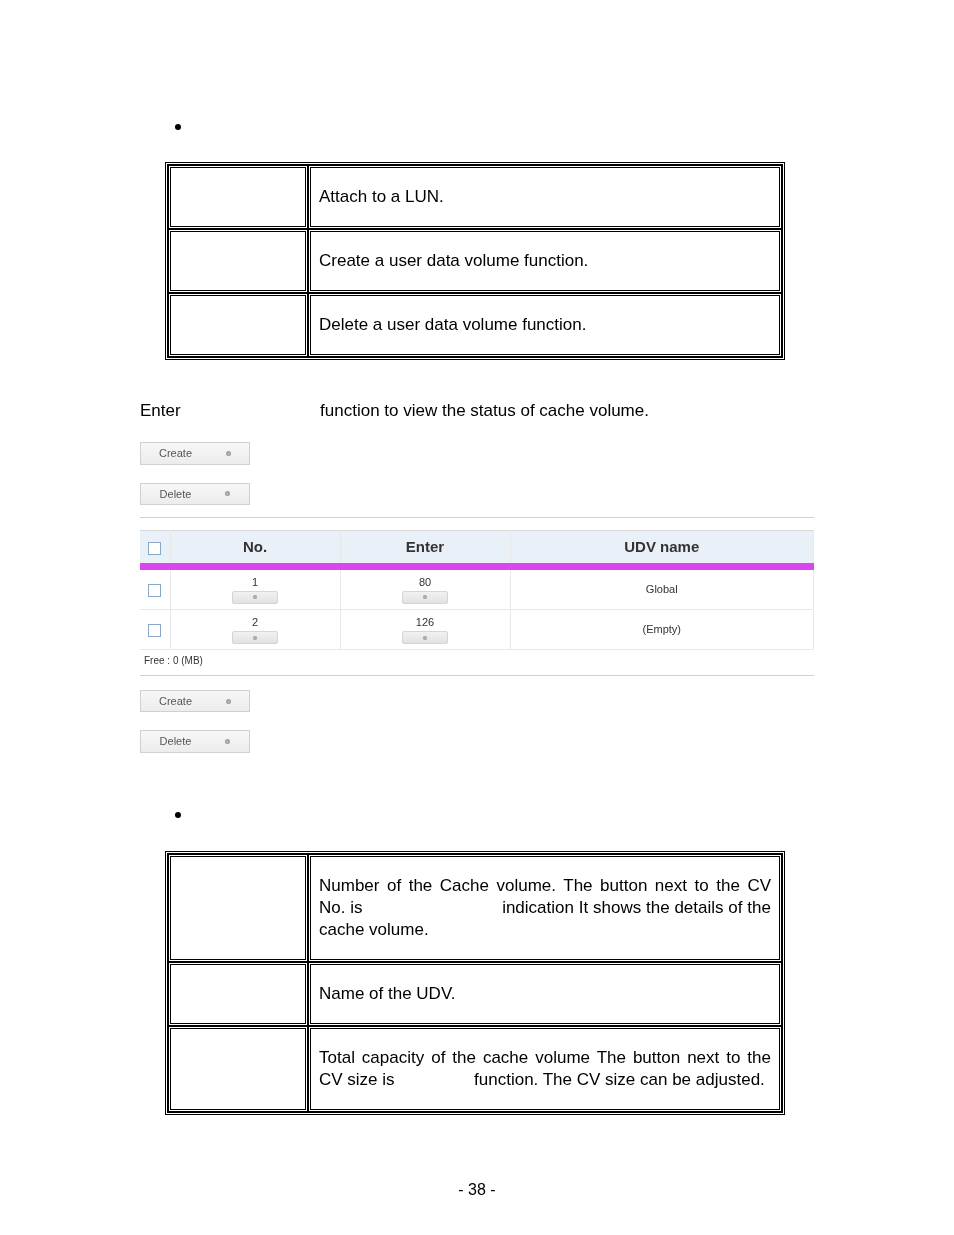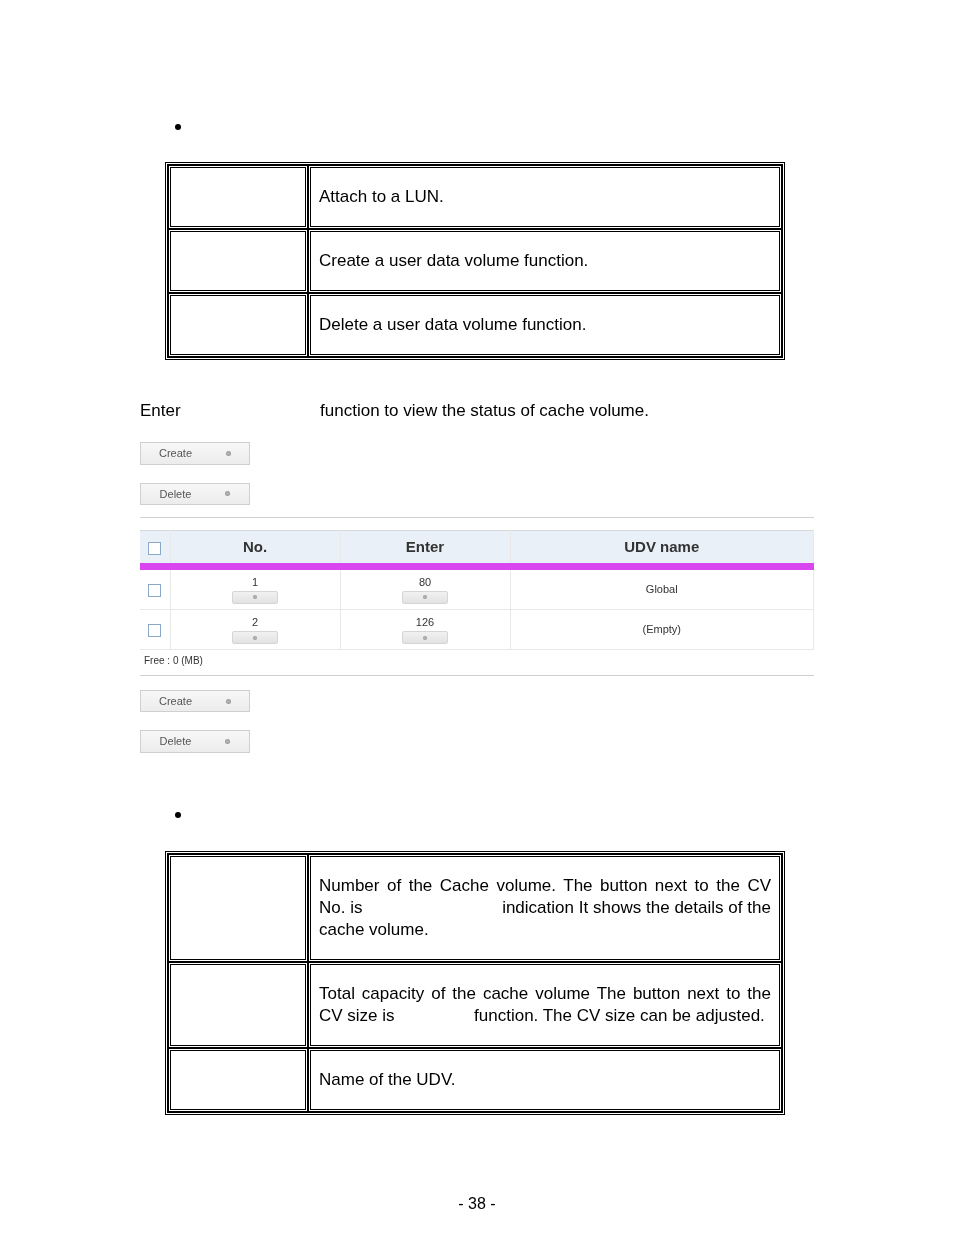--- a/index.html
+++ b/index.html
@@ -155,21 +155,21 @@
     background: radial-gradient(#bbb,#888);
   }
   .sf-free {
     padding: 4px 4px 8px 4px;
     border-bottom: 1px solid #d0d0d0;
     font-size: 10px;
     color: #333;
   }
   .page-number {
     position: absolute;
-    bottom: 20px;
+    bottom: 34px;
     left: 0;
     width: 954px;
     text-align: center;
     font-size: 16px;
   }
 </style>
 </head>
 <body>
 
 <div class="page">
@@ -304,28 +304,28 @@
         <td></td>
         <td style="text-align:justify">
           <span>Number of the Cache volume.  The button next to the CV No. is</span>
           <span style="display:inline-block;width:130px;"></span>
           <span>indication  It shows the</span>
           <span>details of the cache volume.</span>
         </td>
       </tr>
       <tr>
         <td></td>
+        <td>Name of the UDV.</td>
+      </tr>
+      <tr>
+        <td></td>
         <td style="text-align:justify">
           <span>Total capacity of the cache volume The button next to the CV size is</span>
           <span style="display:inline-block;width:70px;"></span>
           <span>function. The CV size can be</span>
           <span>adjusted.</span>
         </td>
       </tr>
-      <tr>
-        <td></td>
-        <td>Name of the UDV.</td>
-      </tr>
     </tbody>
   </table>
 
   <div class="page-number">- 38 -</div>
 </div>
 
 </body></html>

